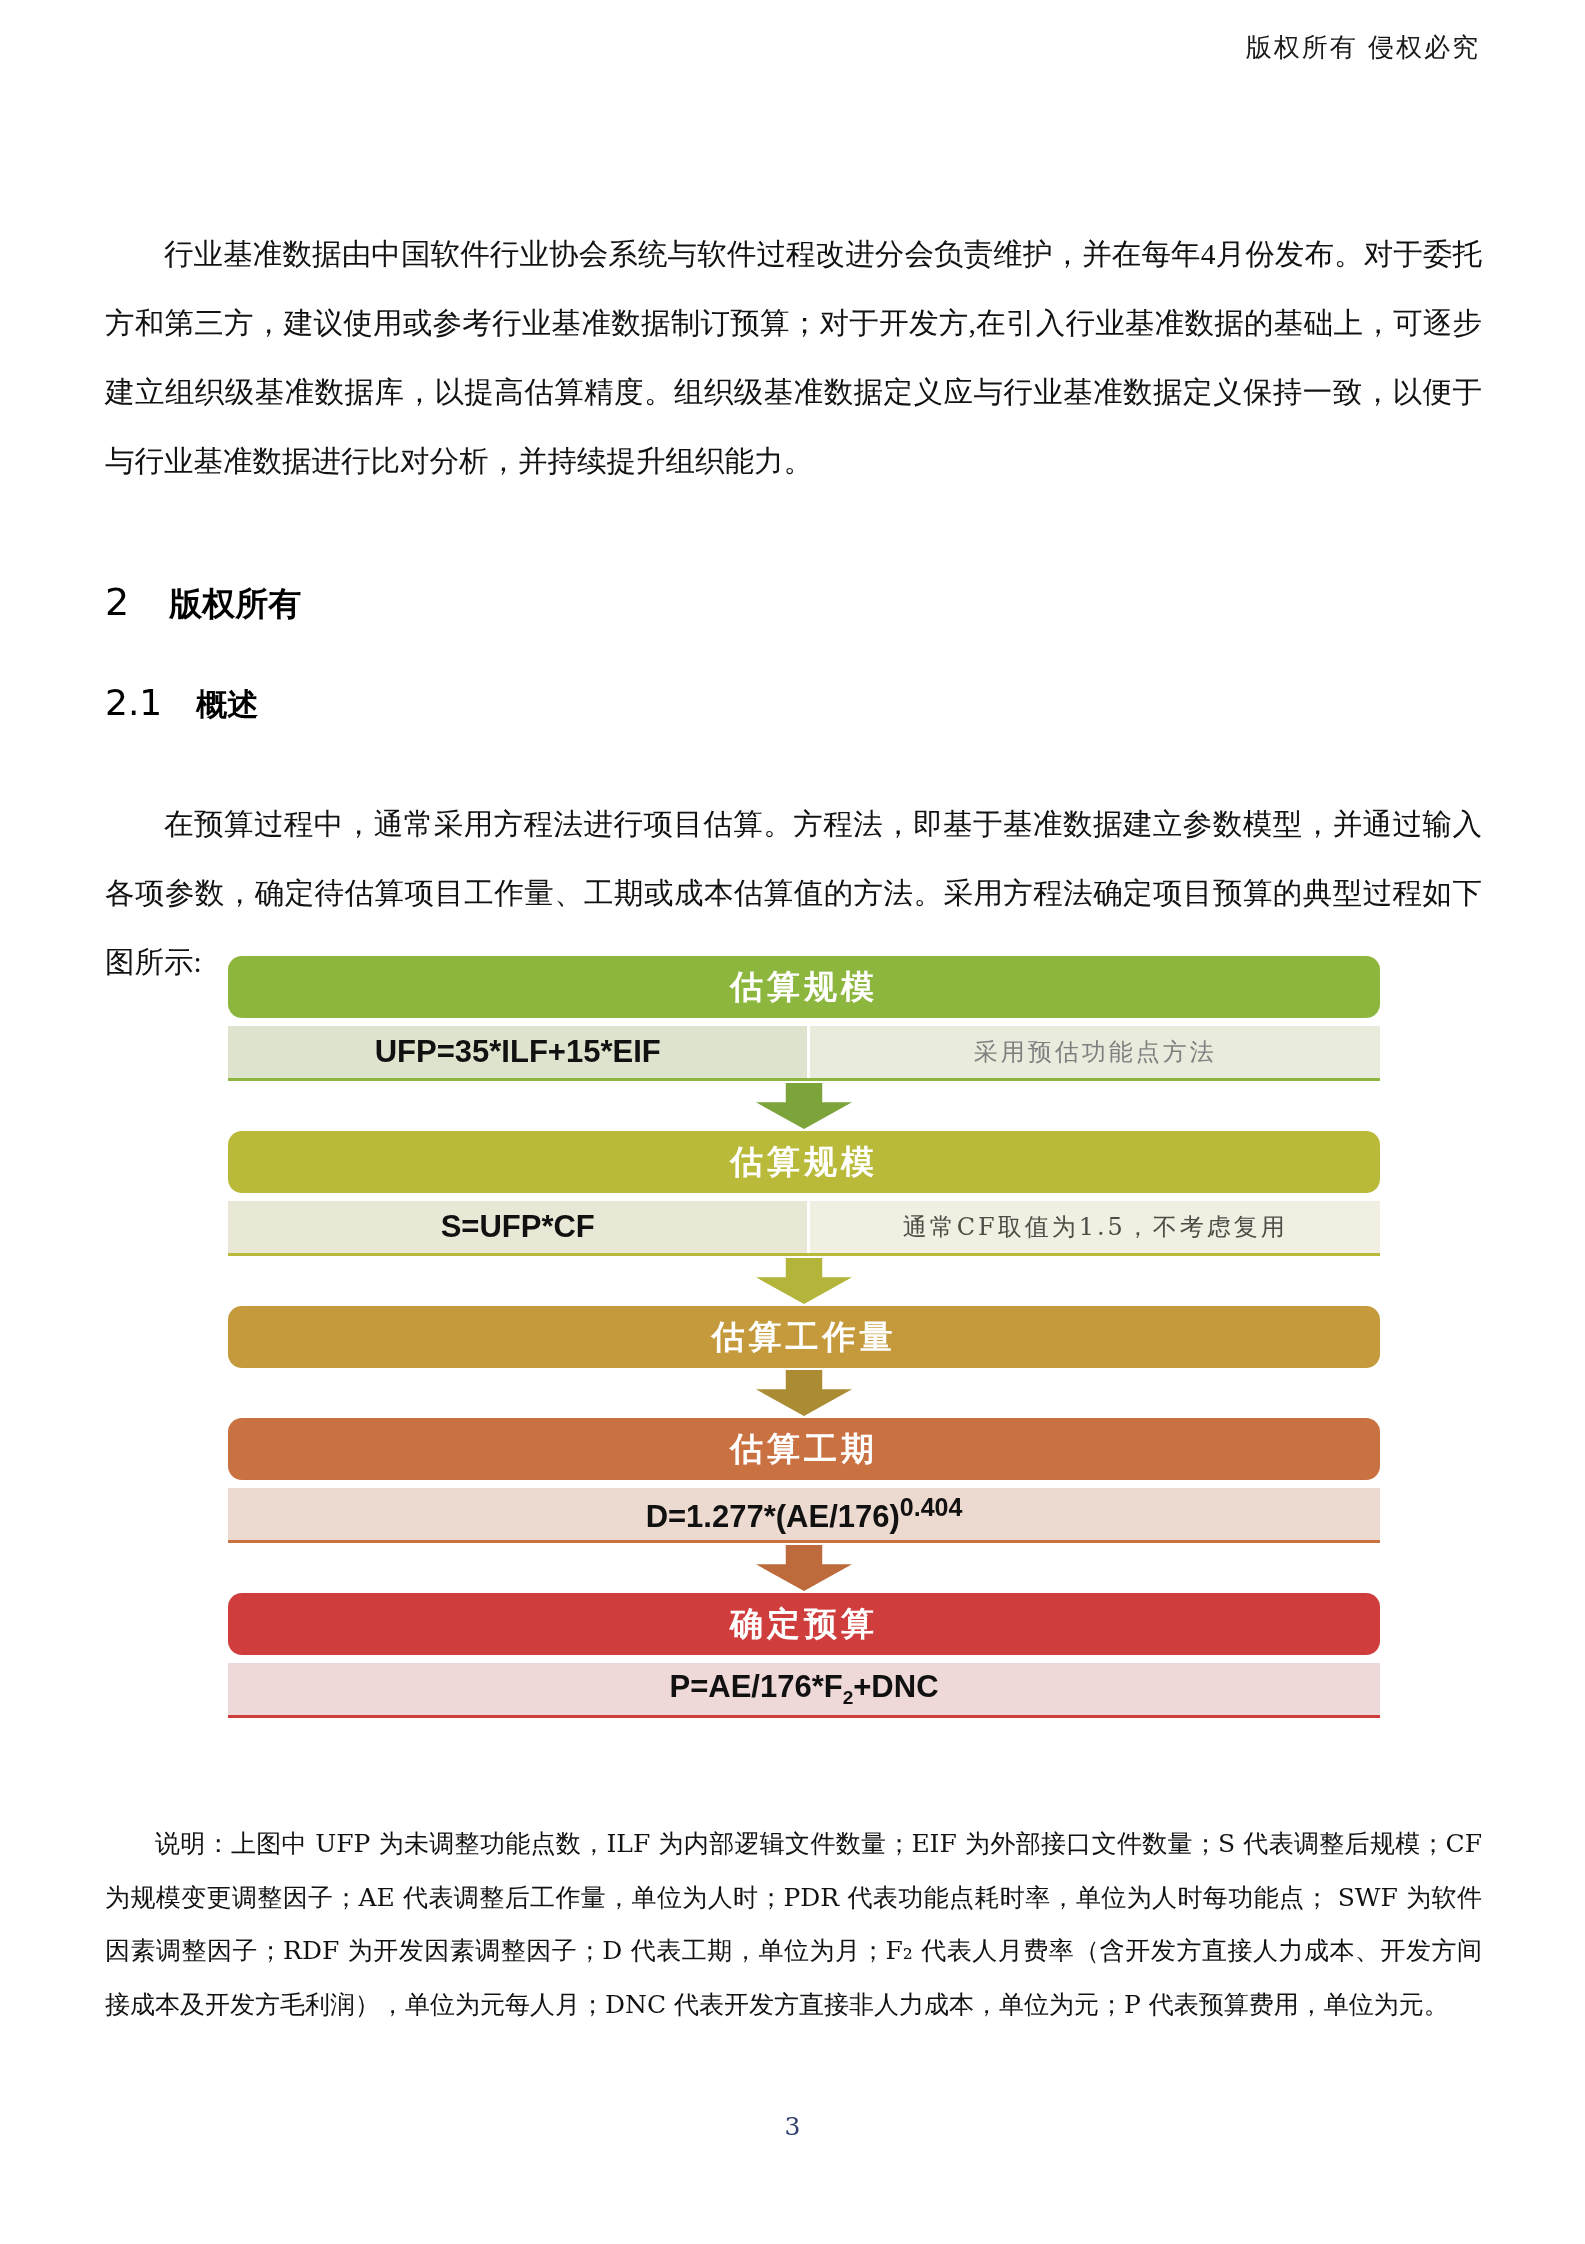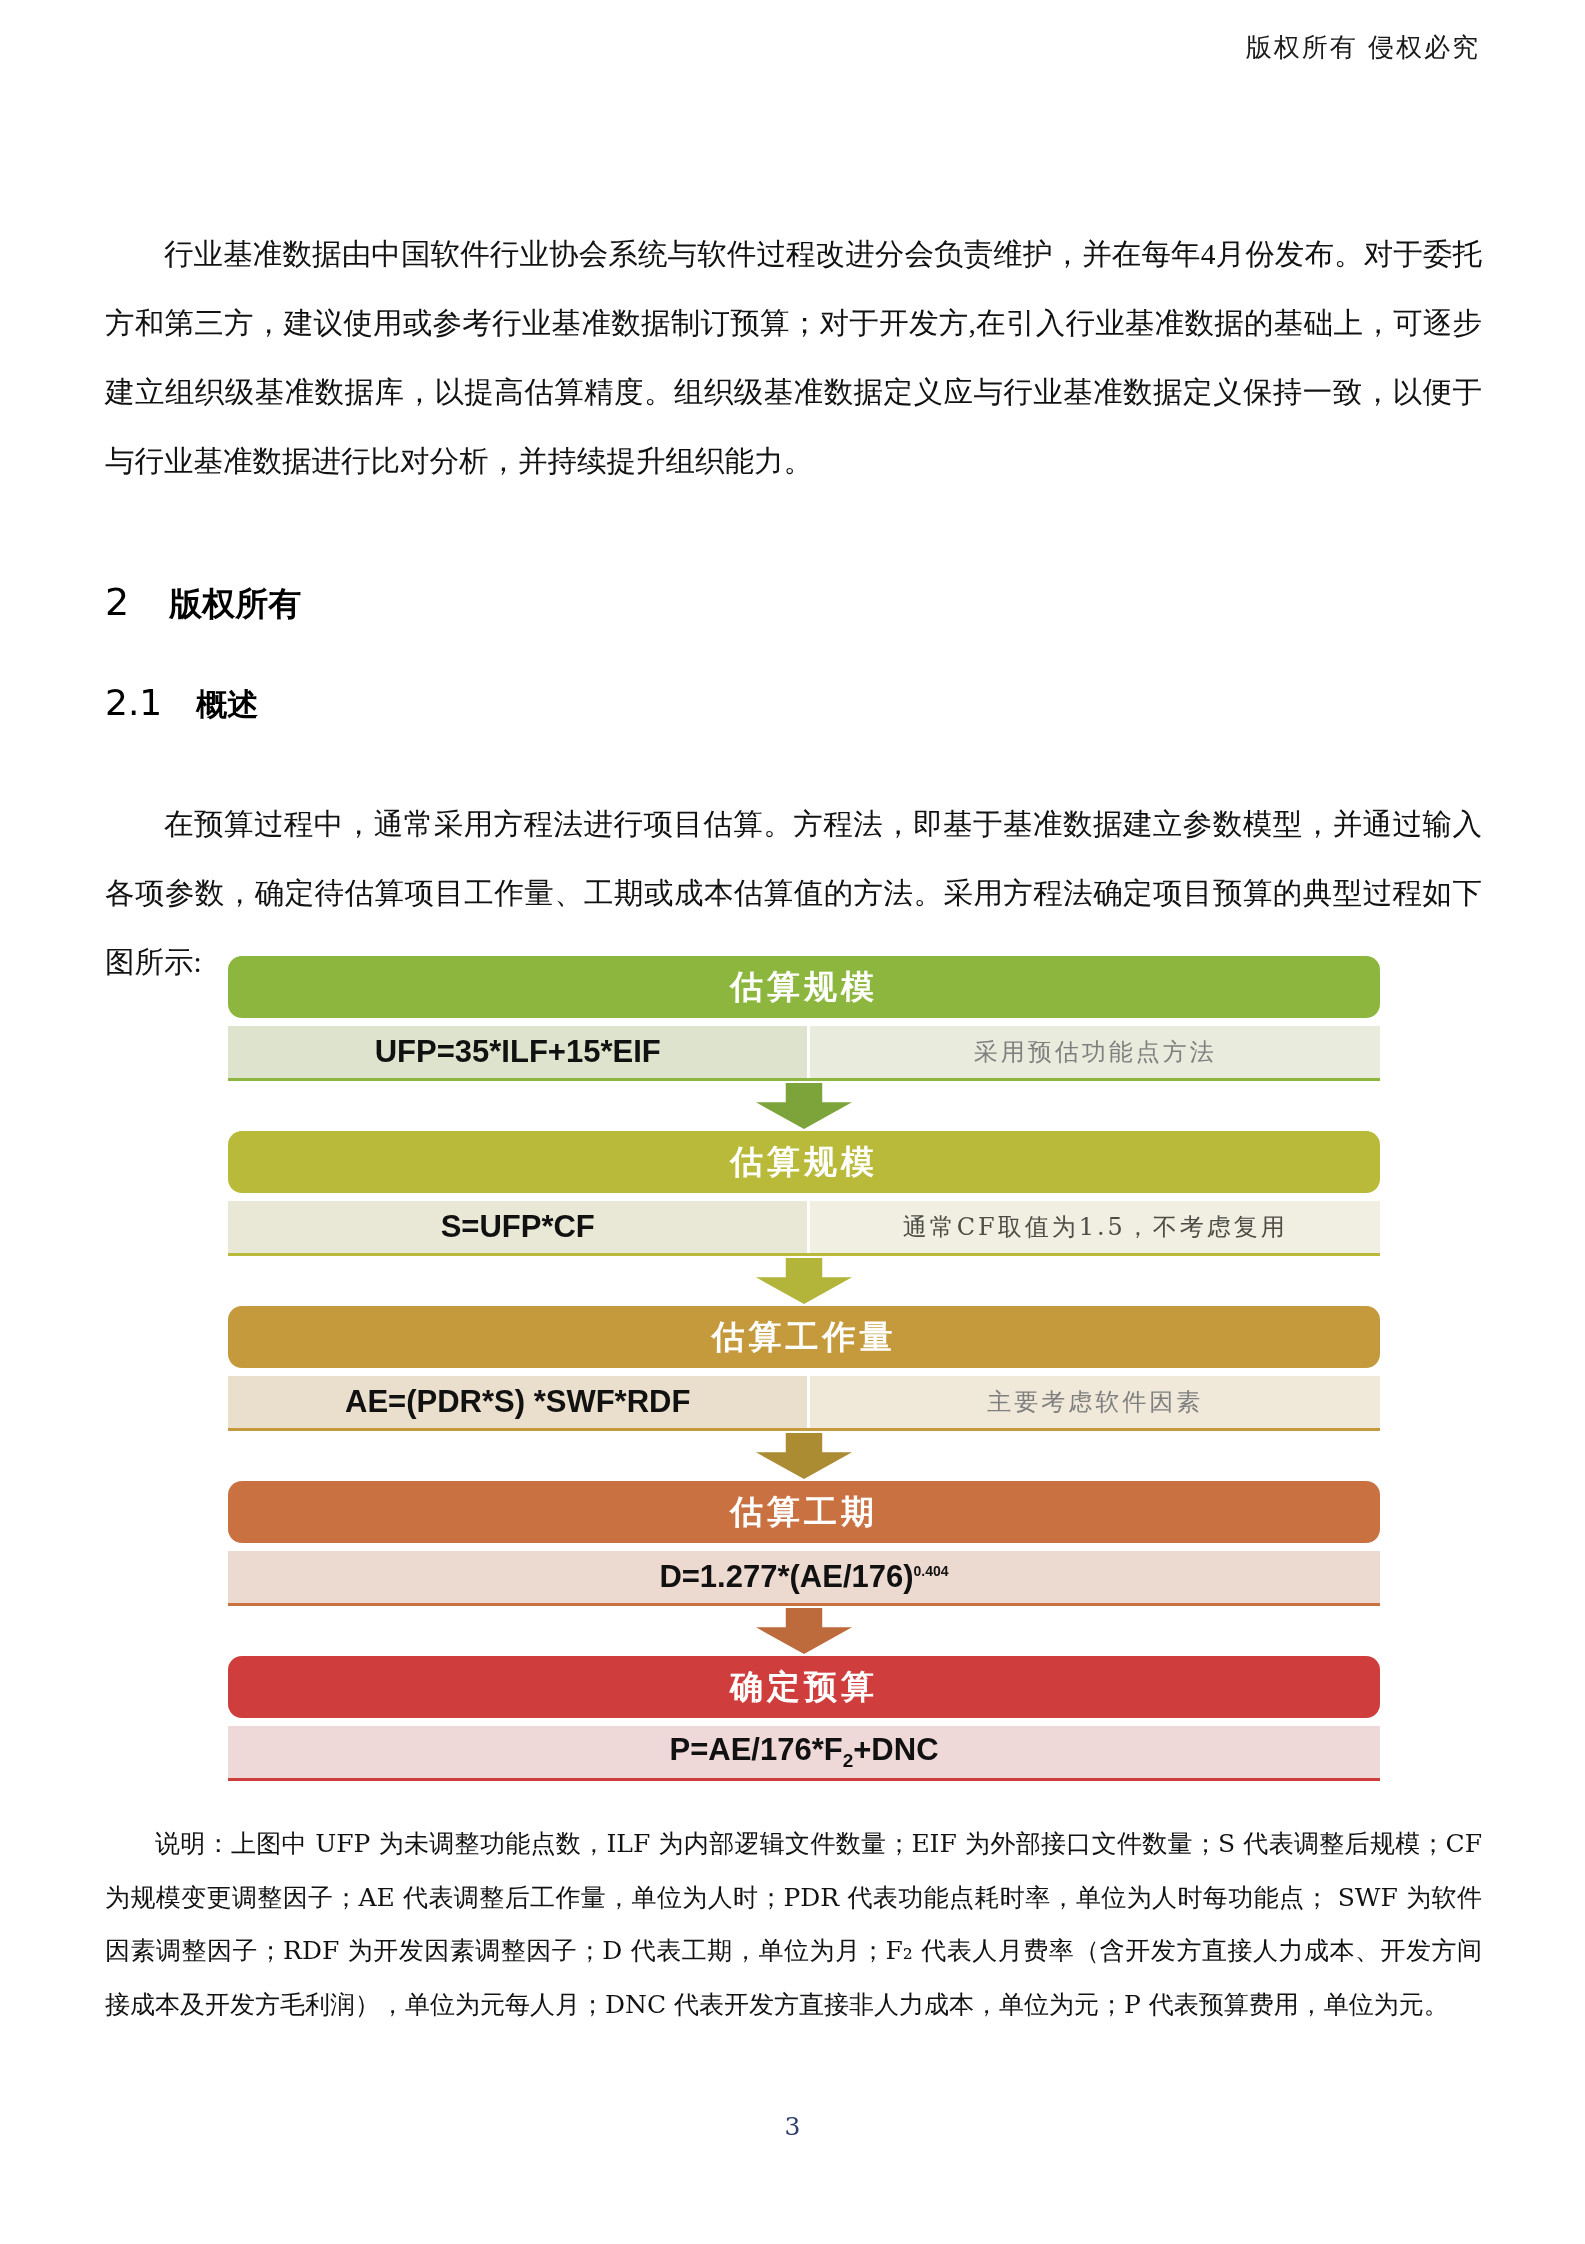--- a/index.html
+++ b/index.html
@@ -80,21 +80,21 @@
   }
   .cell-left { width: 50.3%; margin-right: 3px; }
   .cell-right { flex: 1; }
   .cell-full { width: 100%; }
   .formula {
     font-weight: 700;
     font-size: 31px;
     color: #111111;
     white-space: nowrap;
   }
-  .formula sup { font-size: 14px; vertical-align: super; }
+  .formula sup { font-size: 25px; vertical-align: super; }
   .formula sub { font-size: 19px; vertical-align: sub; }
   .note-text {
     font-size: 24px;
     letter-spacing: 3px;
     white-space: nowrap;
     font-family: "DejaVu Serif", "Liberation Serif", serif;
   }
   .note-gray { color: #7f7f7f; }
   .note-dark { color: #4d4d45; }
   .arrow-row {
@@ -178,28 +178,20 @@
           <span class="note-text note-dark">通常CF取值为1.5，不考虑复用</span>
         </div>
       </div>
     </div>
     <div class="arrow-row">
       <div class="block-arrow" style="background-color: rgb(179, 180, 58);"></div>
     </div>
 
     <div class="step">
       <div class="step-header" style="background-color: rgb(196, 154, 60);">估算工作量</div>
-      <div class="step-body" style="border-bottom-color: rgb(196, 154, 60);">
-        <div class="cell cell-left" style="background-color: rgb(233, 223, 204);">
-          <span class="formula">AE=(PDR*S) *SWF*RDF</span>
-        </div>
-        <div class="cell cell-right" style="background-color: rgb(240, 233, 218);">
-          <span class="note-text note-gray">主要考虑软件因素</span>
-        </div>
-      </div>
     </div>
     <div class="arrow-row">
       <div class="block-arrow" style="background-color: rgb(171, 140, 51);"></div>
     </div>
 
     <div class="step">
       <div class="step-header" style="background-color: rgb(202, 113, 66);">估算工期</div>
       <div class="step-body" style="border-bottom-color: rgb(202, 113, 66);">
         <div class="cell cell-full" style="background-color: rgb(236, 217, 207);">
           <span class="formula"><span>D=1.277*(AE/176)</span><sup>0.404</sup></span>

